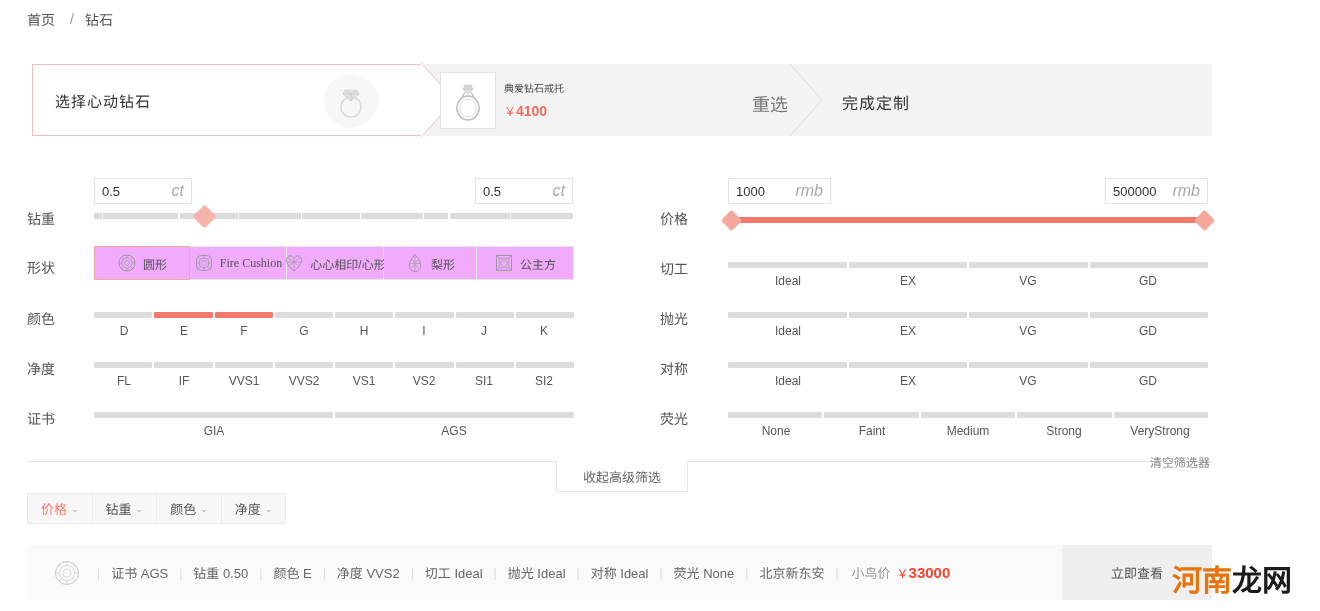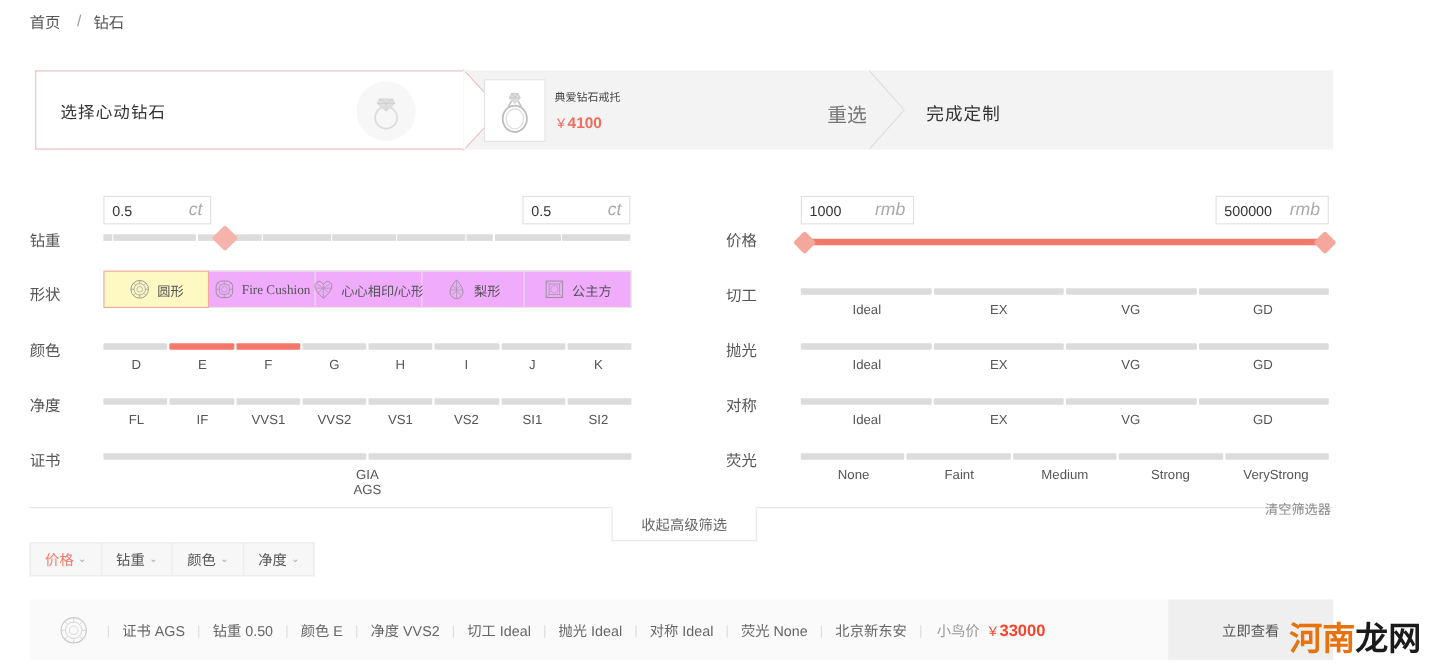--- a/index.html
+++ b/index.html
@@ -155,21 +155,21 @@
     border: 1px solid #e6e6e6;
     border-left: none;
     background: #f0abfc;
     display: flex; align-items: center; justify-content: center;
     gap: 6px;
     font-size: 12px; color: #555;
     padding: 0 6px;
   }
   .shape-btn:first-child { border-left: 1px solid #e6e6e6; }
   .shape-btn.active {
-    background: #fef9c3; border: 1px solid #f0a9a0;
+    background: #f0abfc; border: 1px solid #f0a9a0;
   }
   .shape-btn .sname { white-space: nowrap; font-size: 12px; }
   .shape-btn .sname.lat { font-family: "Liberation Serif", serif; font-size: 12px; }
 
   
   .collapse-tab {
     position: absolute; left: 556px; top: 461px;
     width: 132px; height: 31px;
     box-sizing: border-box;
     border: 1px solid #e6e6e6; border-top: none;
@@ -425,21 +425,21 @@
             <span>SI2</span>
           </div>
       </div>
 
       <div class="frow" style="top:240px;">
         <div class="frow-label" style="top:8px;">证书</div>
         <div class="segtrack" id="cert-track" style="left:94px; top:12px; width:480px;">
             <div class="seg"></div>
             <div class="seg"></div>
           </div>
-        <div class="seglabels" id="cert-labels" style="left:94px; top:24px; width:480px;flex-direction:column;">
+        <div class="seglabels" id="cert-labels" style="left:94px; top:24px; width:480px;">
             <span>GIA</span>
             <span>AGS</span>
           </div>
       </div>
     </div>
 
     <div class="col col-right">
 
       <div class="frow" style="top:0;">
         <div class="frow-label r" style="top:48px;">价格</div>

